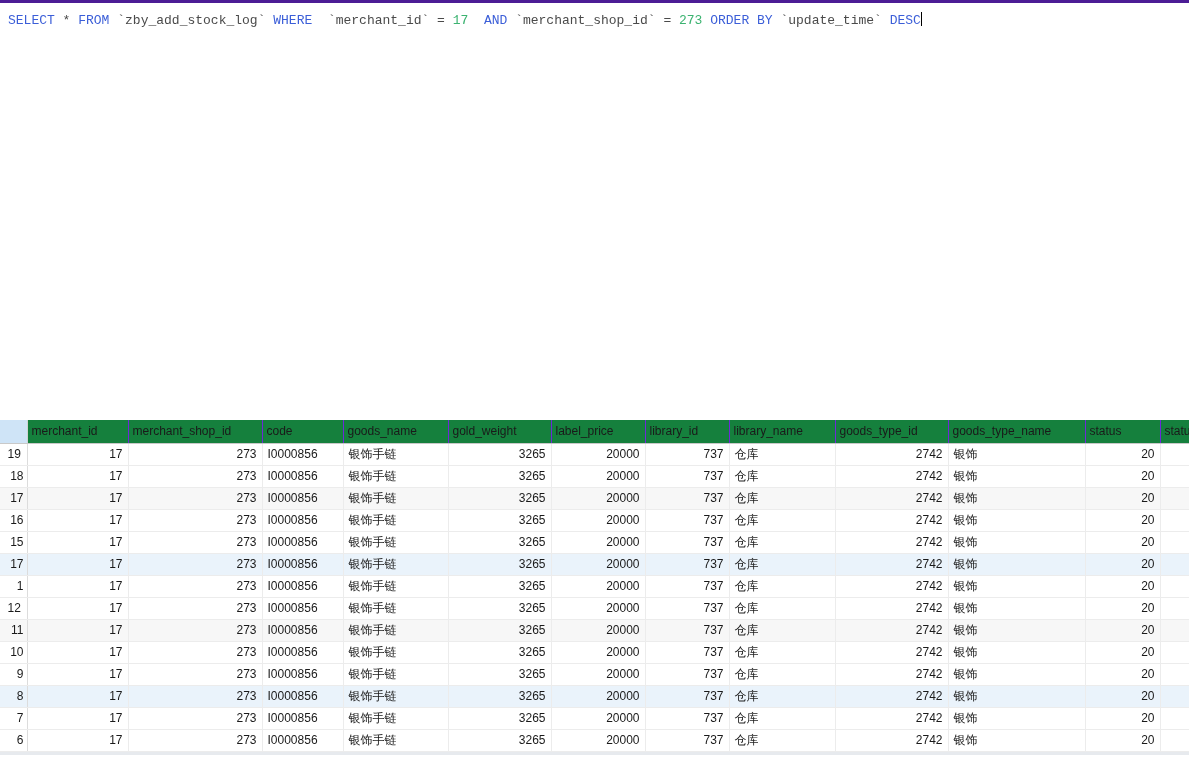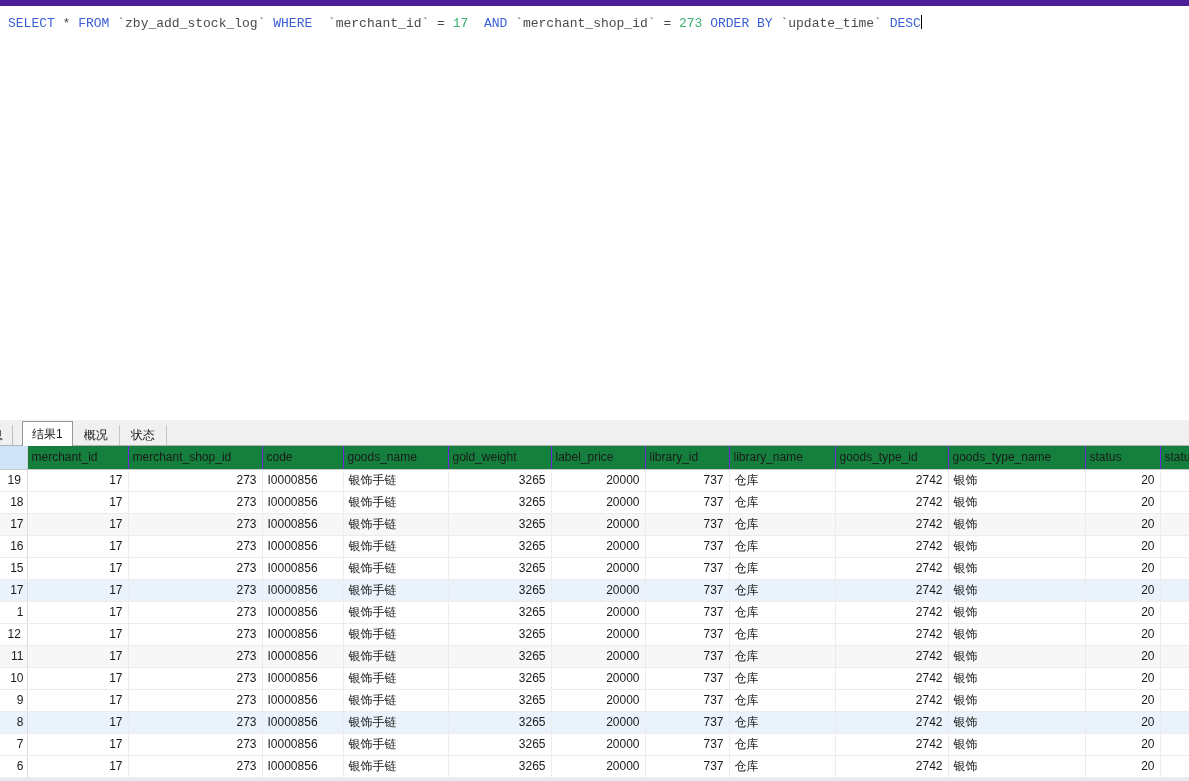--- a/index.html
+++ b/index.html
@@ -1,21 +1,21 @@
 <!DOCTYPE html>
 <html><head>
 <meta charset="utf-8">
 <style>
   * { margin:0; padding:0; box-sizing:border-box; }
   html,body { width:1189px; height:781px; background:#fff; overflow:hidden; }
   .app { width:1189px; height:781px; font-family:"Liberation Sans", sans-serif; position:relative; }
 
   
   .editor {
-    height:420px; background:#ffffff; border-top:6px solid #4c1d95;
+    height:420px; background:#ffffff; border-top:3px solid #4c1d95;
     font-family:"Liberation Mono","DejaVu Sans Mono",monospace;
     font-size:13px; color:#4a4a4a;
   }
   .sql-line { padding:9px 0 0 8px; white-space:pre; line-height:17px; }
   .tok-keyword { color:#3b5ed8; }
   .tok-ident   { color:#4a4a4a; }
   .tok-number  { color:#3cb371; }
   .tok-plain   { color:#4a4a4a; }
   .caret {
     display:inline-block; width:1px; height:14px; background:#000;
@@ -64,34 +64,20 @@
 </style>
 </head>
 <body>
 
 <div class="app">
 
   <div class="editor">
     <div class="sql-line"><span class="tok-keyword">SELECT</span><span class="tok-plain"> * </span><span class="tok-keyword">FROM</span><span class="tok-ident"> `zby_add_stock_log` </span><span class="tok-keyword">WHERE</span><span class="tok-ident">  `merchant_id` </span><span class="tok-plain">= </span><span class="tok-number">17</span><span class="tok-plain">  </span><span class="tok-keyword">AND</span><span class="tok-ident"> `merchant_shop_id` </span><span class="tok-plain">= </span><span class="tok-number">273 </span><span class="tok-keyword">ORDER BY</span><span class="tok-ident"> `update_time` </span><span class="tok-keyword">DESC</span><span class="caret"></span></div>
   </div>
 
-  <div class="tabbar">
-    <div class="tab-partial">
-      <span>息</span>
-    </div>
-    <div class="tab active">
-      <span>结果1</span>
-    </div>
-    <div class="tab">
-      <span>概况</span>
-    </div>
-    <div class="tab">
-      <span>状态</span>
-    </div>
-  </div>
 
   <div class="grid">
     <table class="result">
         <colgroup>
           <col style="width: 27px;">
           <col style="width: 101px;">
           <col style="width: 134px;">
           <col style="width: 81px;">
           <col style="width: 105px;">
           <col style="width: 103px;">

